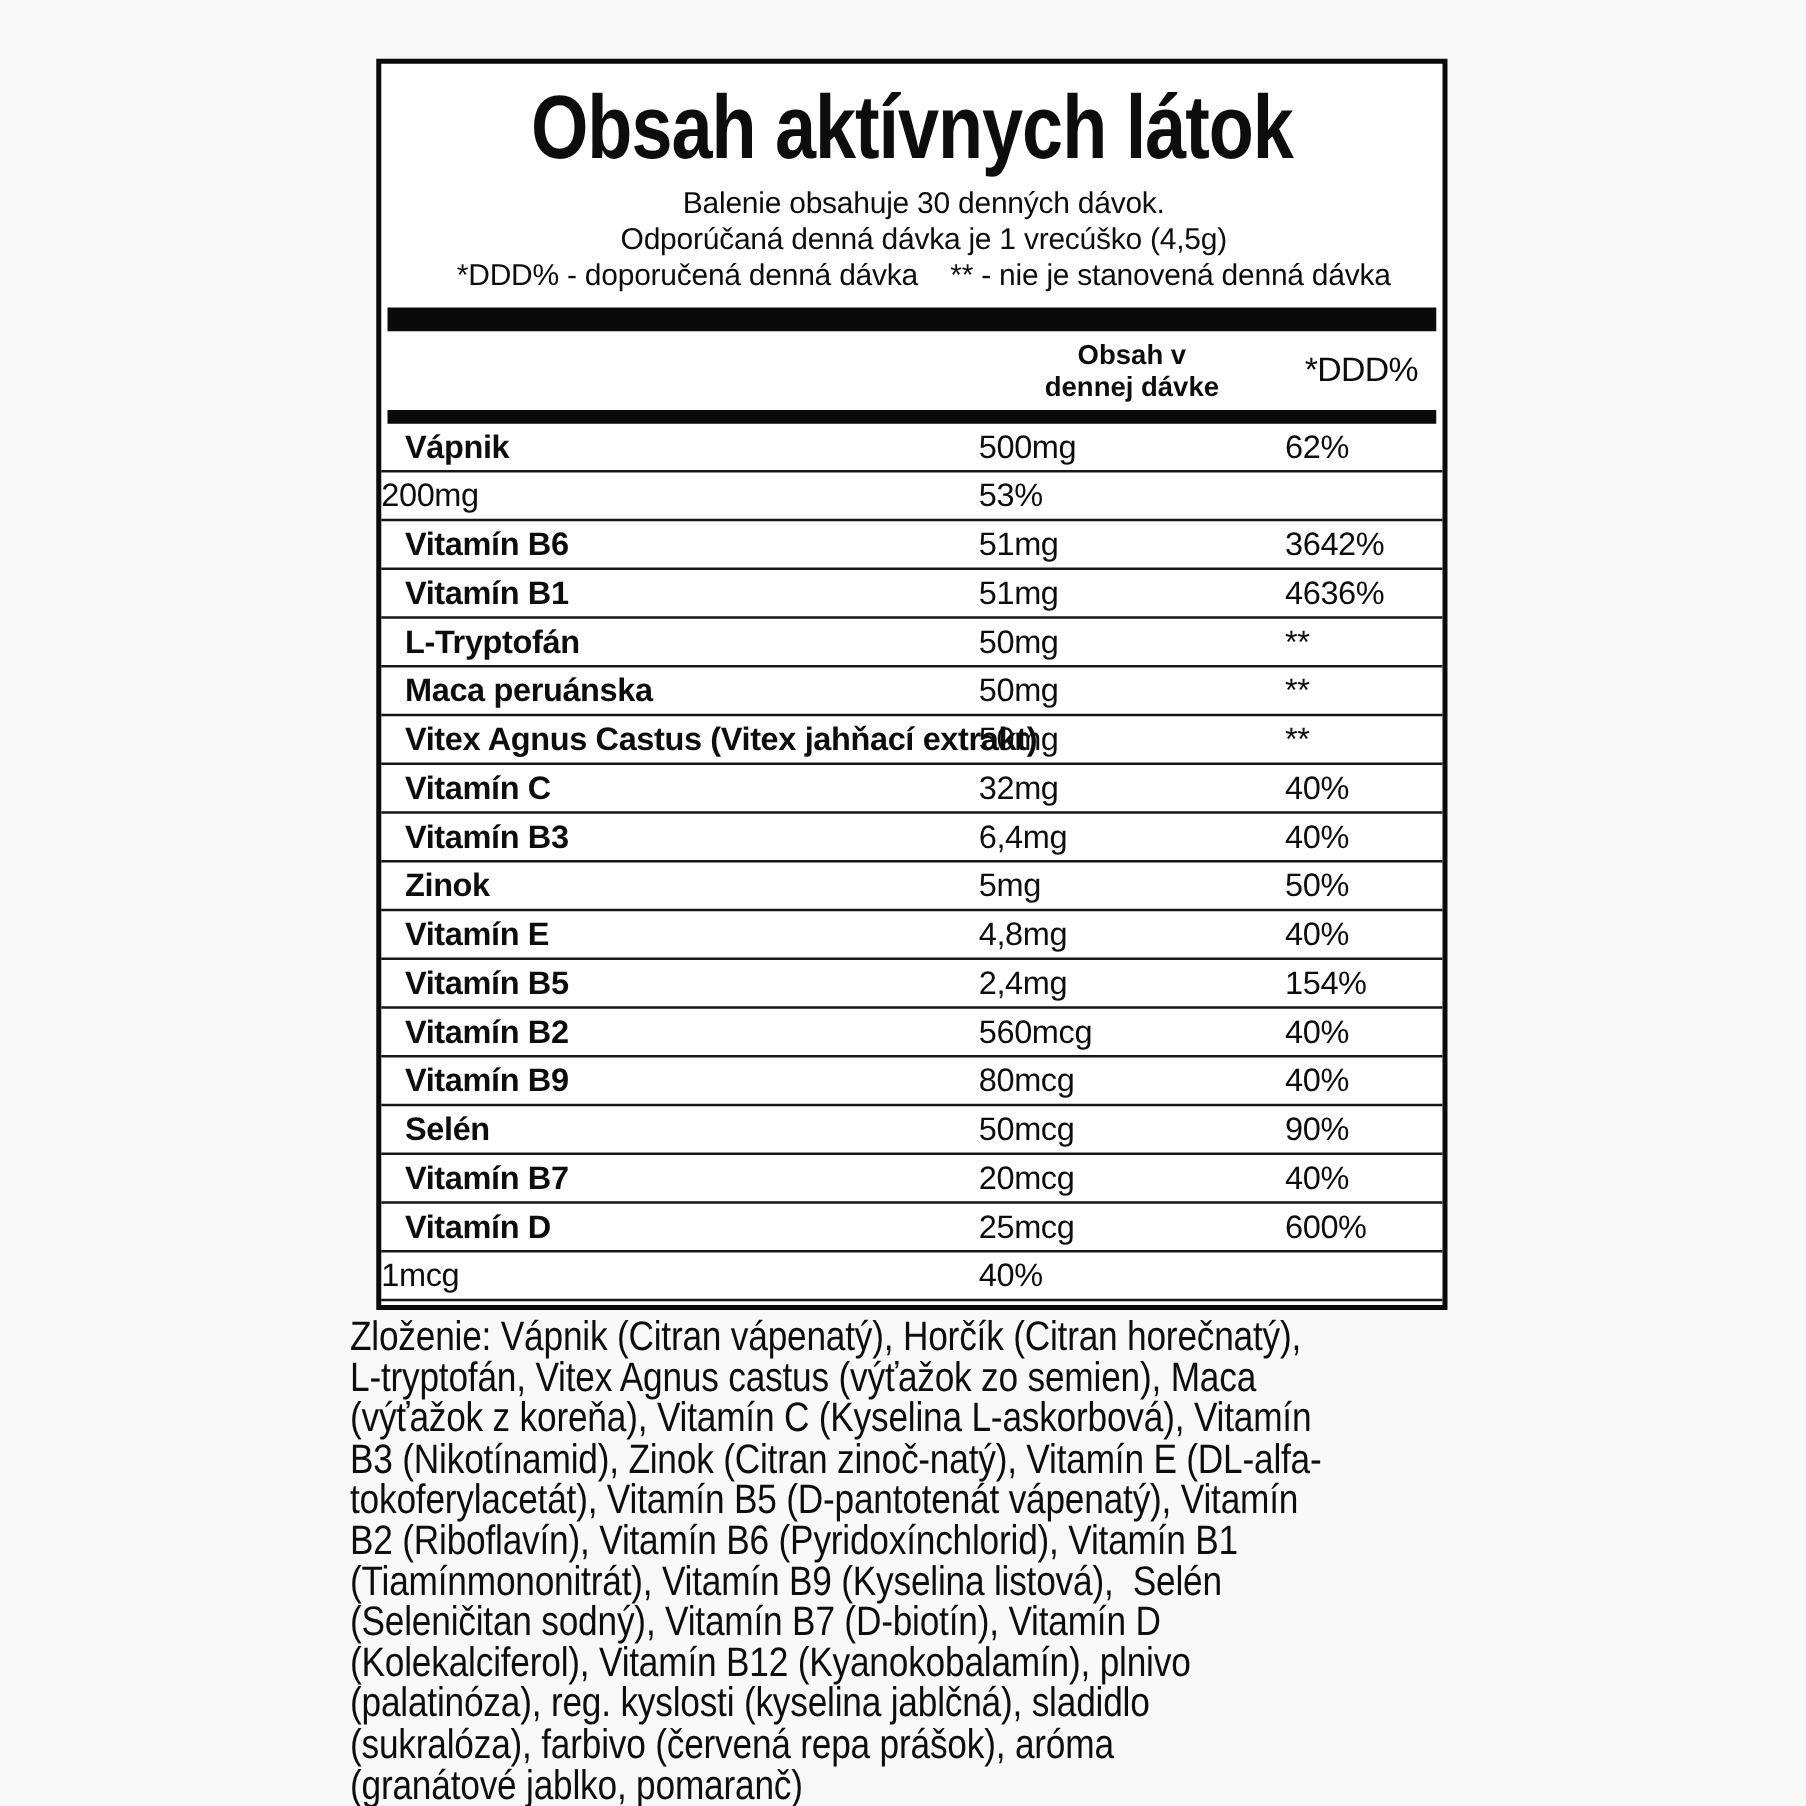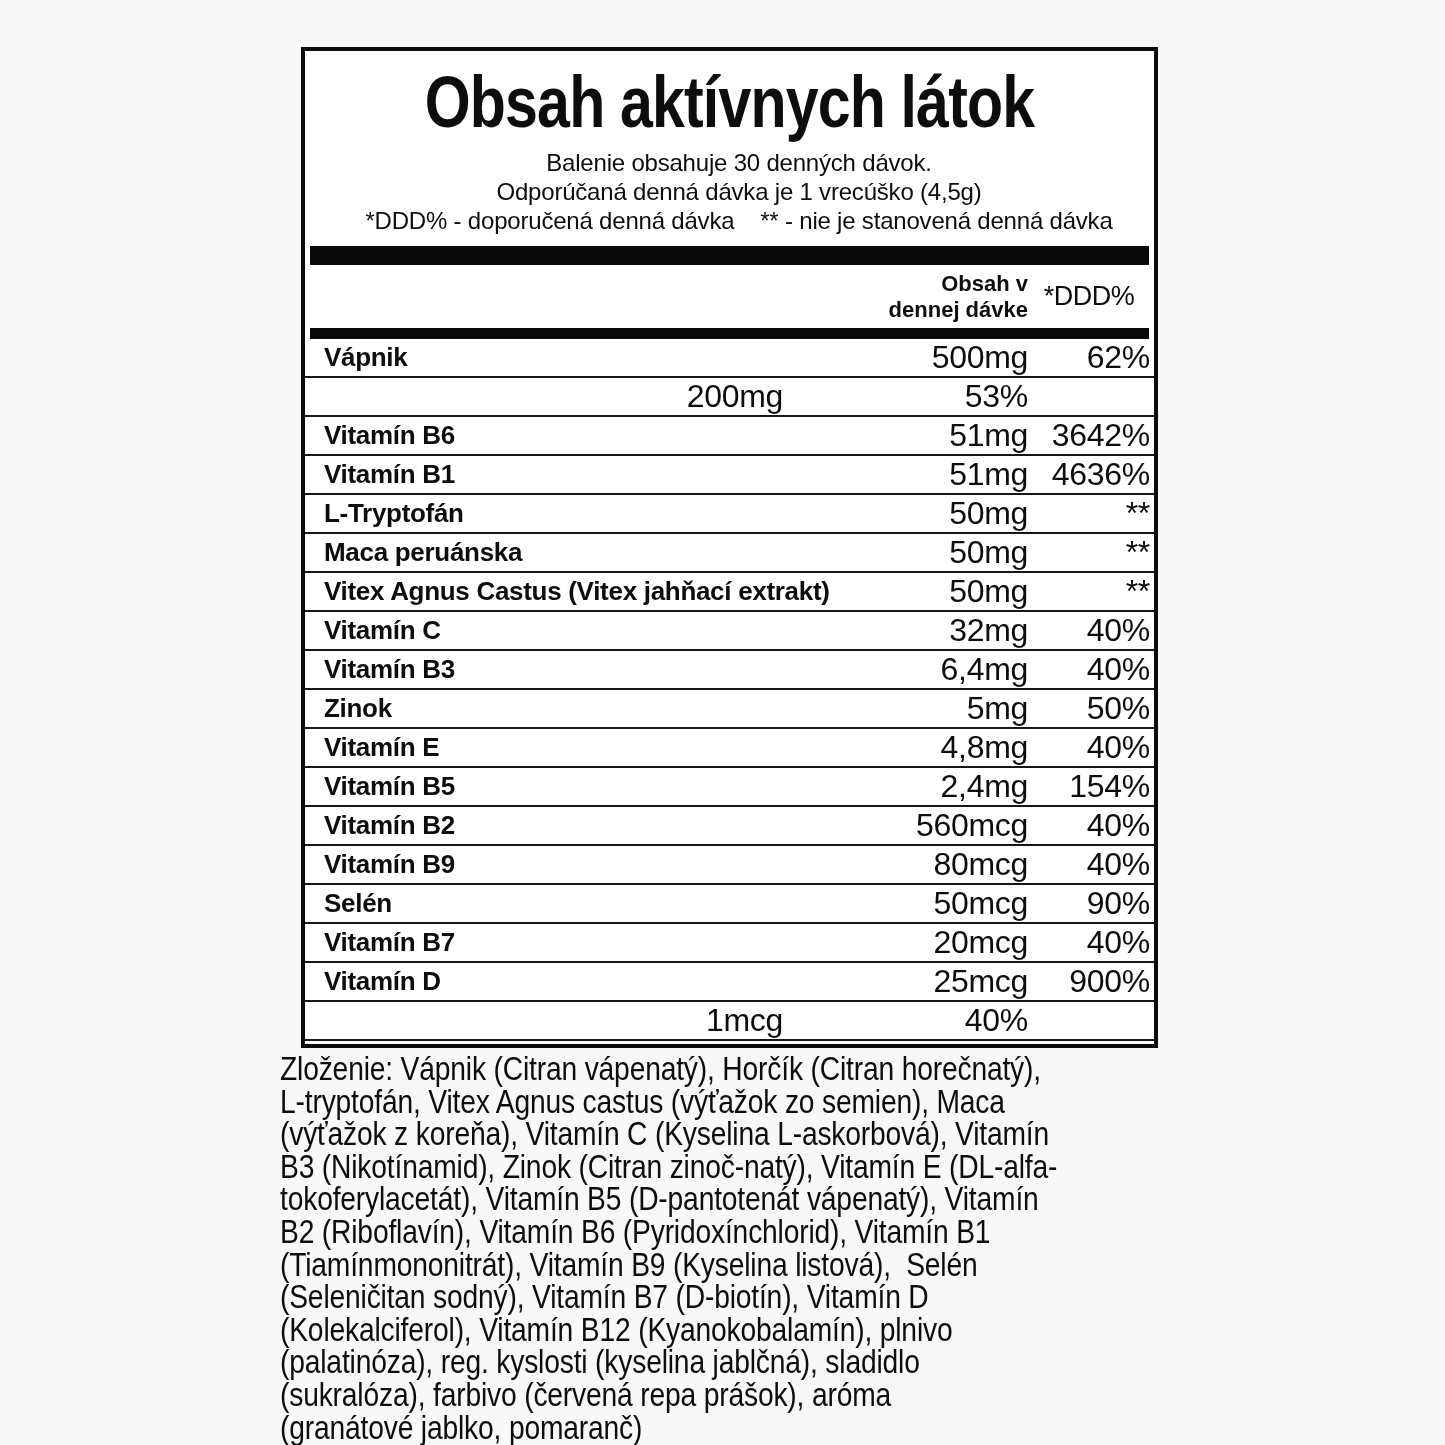--- a/index.html
+++ b/index.html
@@ -28,26 +28,26 @@
   .intro { margin: 8px 0 0 19px; text-align: center; }
   .intro-line {
     font-size: 24px; line-height: 29px; letter-spacing: -0.2px;
     white-space: pre;
   }
   .bar { height: 19px; margin: 11px 5px 0 5px; background: var(--bar, #0a0a0a); }
   .bar.thin { height: 11px; margin-top: 0; }
 
   .hdr-row, .row { display: grid; grid-template-columns: 478px 245px 122px; align-items: center; }
   .hdr-row { height: 63px; }
-  .hdr-amount { text-align: right; font-weight: bold; font-size: 22px; line-height: 26px; white-space: pre-line; }
+  .hdr-amount { text-align: center; font-weight: bold; font-size: 22px; line-height: 26px; white-space: pre-line; }
   .hdr-ddd { text-align: center; font-weight: normal; font-size: 27px; letter-spacing: -0.5px; }
 
   .row { height: 39px; border-bottom: 2px solid var(--divider, #161616); }
   .cell-name { padding-left: 19px; font-size: 26px; letter-spacing: -0.3px; white-space: nowrap; font-weight: bold; }
-  .cell-amount, .cell-ddd { text-align: right; font-size: 32px; letter-spacing: -0.3px; }
+  .cell-amount, .cell-ddd { text-align: left; font-size: 26px; letter-spacing: -0.3px; }
 
   .ingredients {
     position: absolute; left: 280px; top: 1053px;
     width: 1110px;
     font-size: 33px; line-height: 32.6px; letter-spacing: -0.2px;
     transform: scaleX(0.855); transform-origin: 0 0;
     white-space: pre;
   }
 </style>
 </head>
@@ -152,21 +152,21 @@
     <div class="cell-ddd">90%</div>
   </div>
         <div class="row">
     <div class="cell-name">Vitamín B7</div>
     <div class="cell-amount">20mcg</div>
     <div class="cell-ddd">40%</div>
   </div>
         <div class="row">
     <div class="cell-name">Vitamín D</div>
     <div class="cell-amount">25mcg</div>
-    <div class="cell-ddd">900%</div>
+    <div class="cell-ddd">600%</div>
   </div>
         <div class="row">
     <div class="cell-amount">1mcg</div>
     <div class="cell-ddd">40%</div>
   </div>
       </div>
 
   </section>
 
   <p class="ingredients">Zloženie: Vápnik (Citran vápenatý), Horčík (Citran horečnatý),

